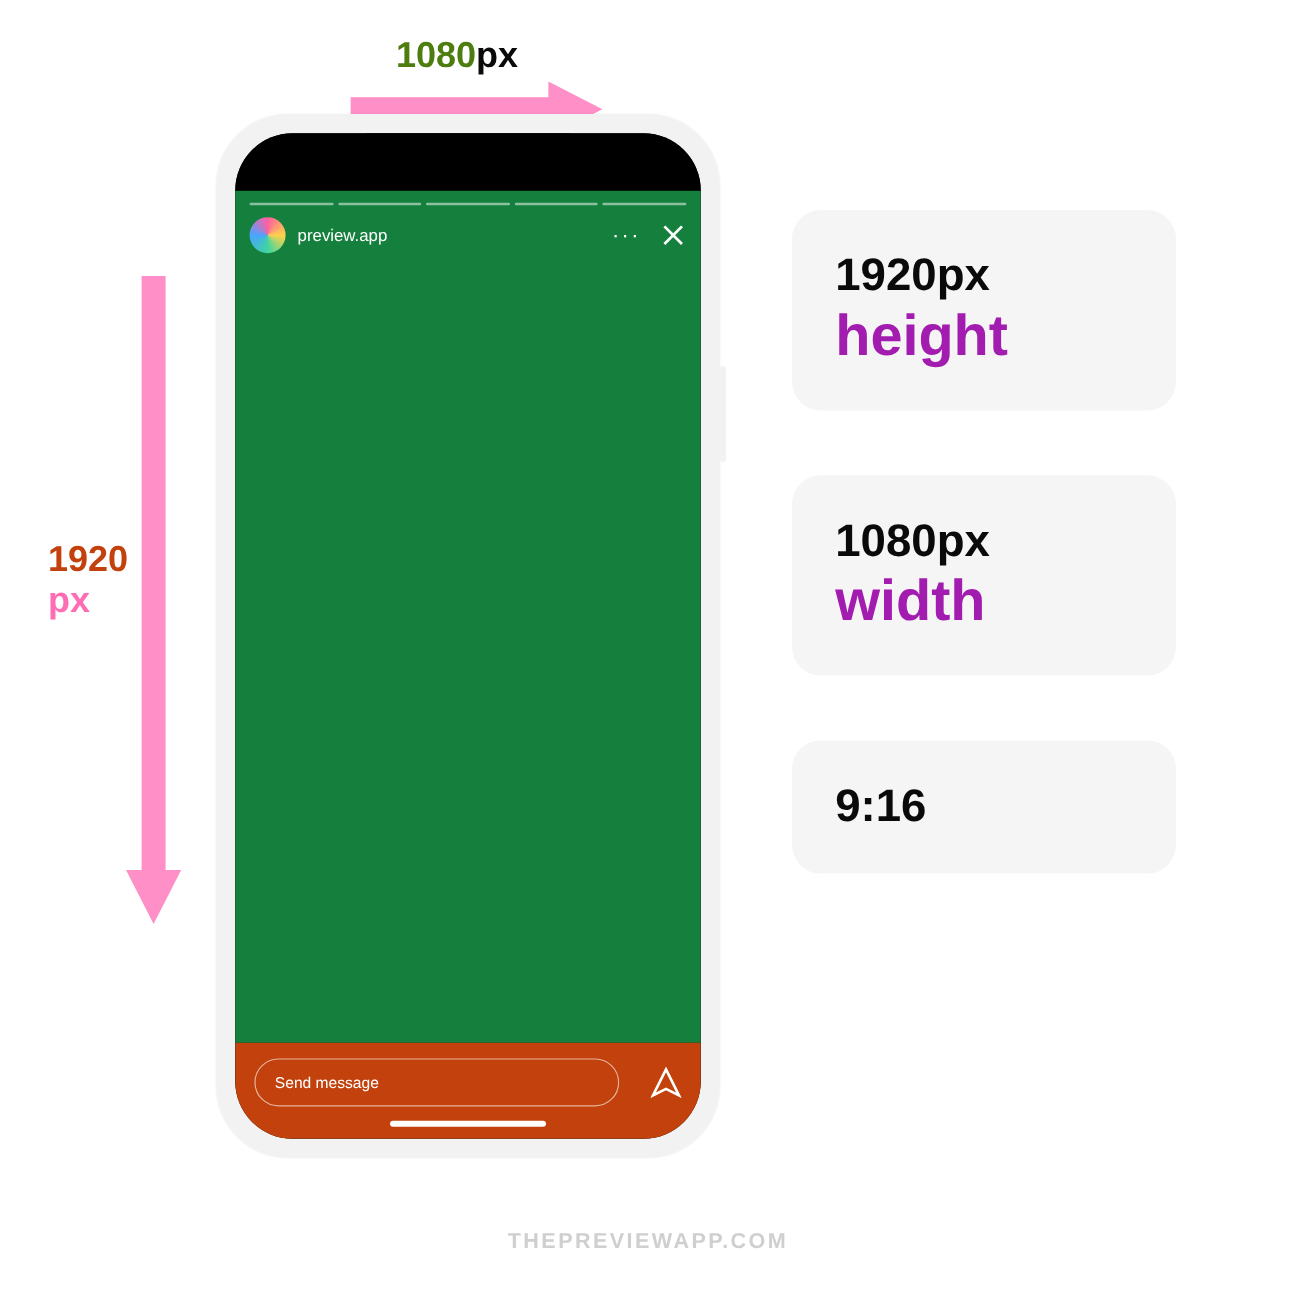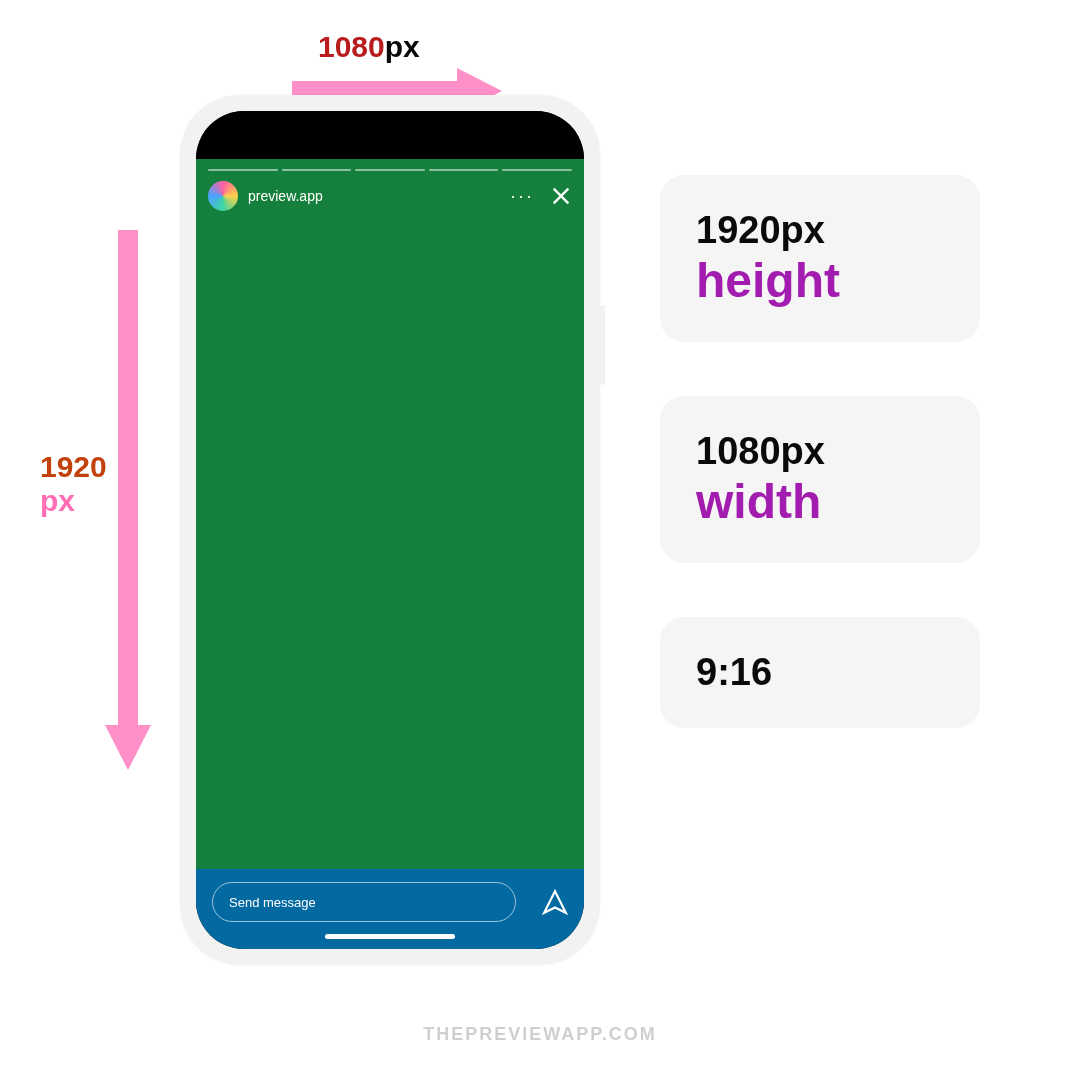--- a/index.html
+++ b/index.html
@@ -139,21 +139,21 @@
   .close-x {
     width: 22px;
     height: 22px;
     color: #fff;
   }
 
   .story-bottom {
     position: absolute;
     bottom: 0; left: 0; right: 0;
     height: 80px;
-    background: #0369a1;
+    background: #c2410c;
     display: flex;
     align-items: center;
     padding: 0 16px 14px 16px;
     gap: 26px;
   }
   .msg-input {
     flex: 1;
     height: 40px;
     border: 1.5px solid rgba(255,255,255,0.6);
     border-radius: 22px;
@@ -187,21 +187,21 @@
     width: 46px;
     height: 540px;
   }
   .width-label {
     position: absolute;
     top: 30px;
     left: 318px;
     font-weight: 800;
     font-size: 30px;
   }
-  .width-label .num { color: #b91c1c; }
+  .width-label .num { color: #4d7c0f; margin-left: 12px; }
   .width-label .unit { color: #0a0a0a; font-weight: 800; }
 
   .height-label {
     position: absolute;
     left: 40px;
     top: 450px;
     text-align: left;
     font-weight: 800;
     font-size: 30px;
   }

